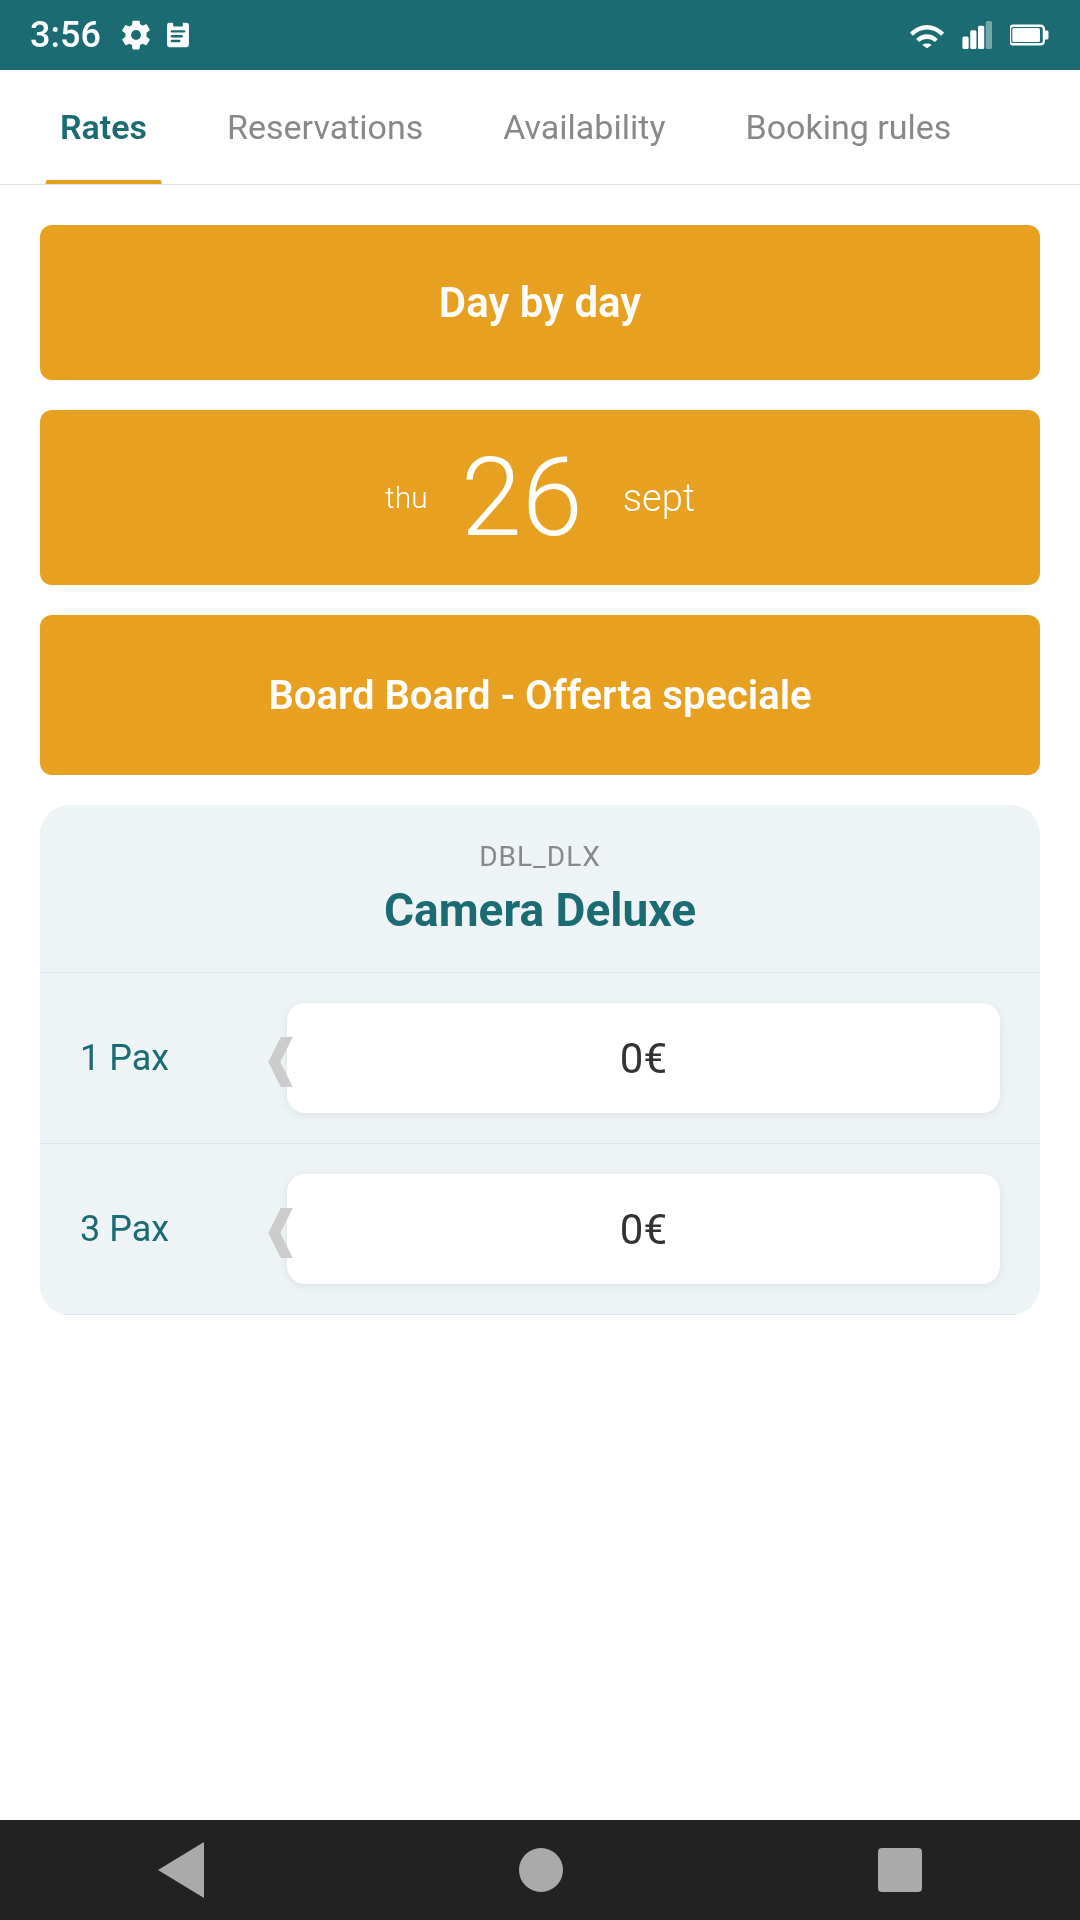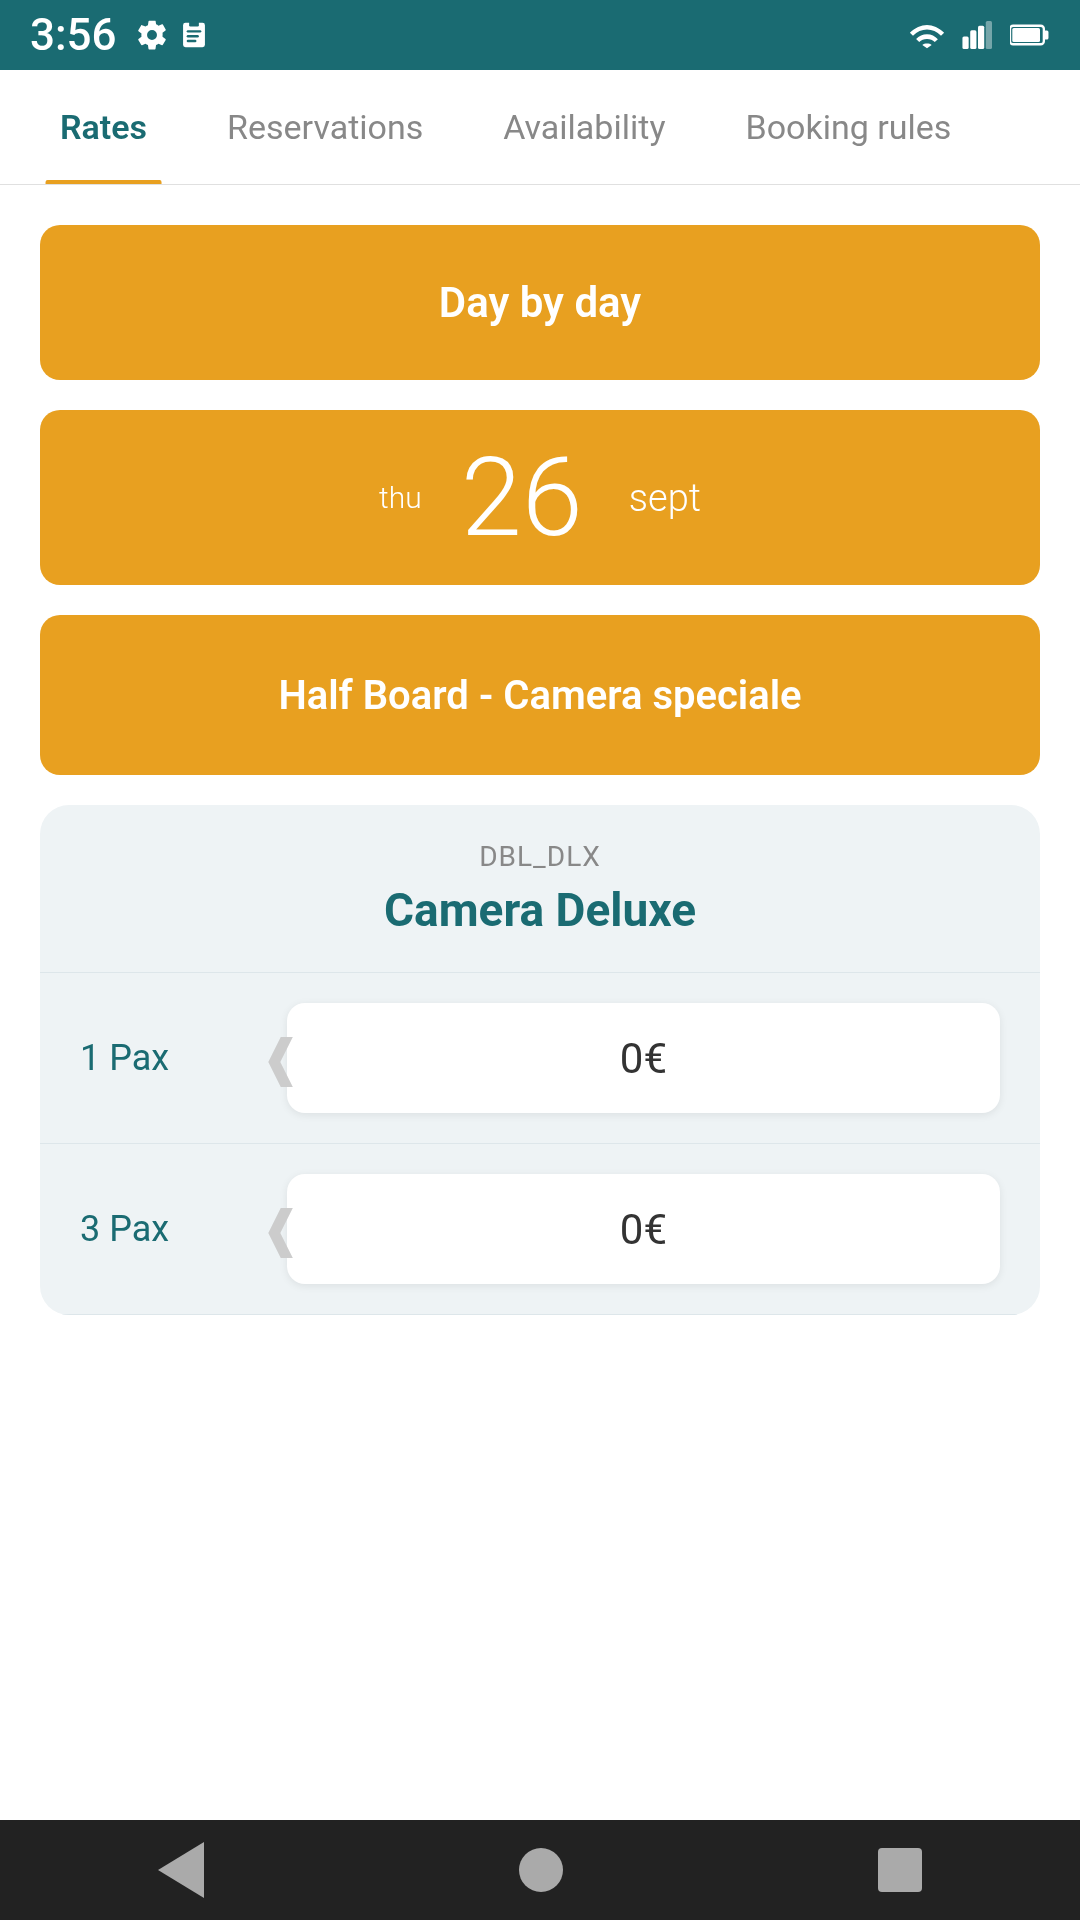--- a/index.html
+++ b/index.html
@@ -29,21 +29,21 @@
     }
 
     .status-bar-left {
       display: flex;
       align-items: center;
       gap: 18px;
     }
 
     .status-time {
       color: #ffffff;
-      font-size: 44px;
+      font-size: 36px;
       font-weight: 500;
     }
 
     .status-icons {
       display: flex;
       align-items: center;
       gap: 10px;
     }
 
     .status-bar-right {
@@ -101,21 +101,21 @@
     
     .main-content {
       padding: 40px 40px 0 40px;
       background: #ffffff;
     }
 
     
     .orange-button {
       width: 100%;
       background: #e8a020;
-      border-radius: 20px;
+      border-radius: 12px;
       display: flex;
       align-items: center;
       justify-content: center;
       color: #ffffff;
       font-weight: 600;
       cursor: pointer;
       margin-bottom: 30px;
     }
 
     .btn-day-by-day {
@@ -131,21 +131,21 @@
     .btn-date .date-day {
       font-size: 30px;
       font-weight: 300;
       margin-right: 15px;
     }
 
     .btn-date .date-number {
       font-size: 110px;
       font-weight: 300;
       line-height: 1;
-      margin: 0 24px;
+      margin: 0 18px;
     }
 
     .btn-date .date-month {
       font-size: 38px;
       font-weight: 300;
       margin-left: 22px;
     }
 
     .btn-meal-plan {
       height: 160px;
@@ -335,21 +335,21 @@
     <span>Day by day</span>
   </div>
 
   <div class="orange-button btn-date">
     <span class="date-day">thu</span>
     <span class="date-number">26</span>
     <span class="date-month">sept</span>
   </div>
 
   <div class="orange-button btn-meal-plan">
-    <span>Half Board - Camera speciale</span>
+    <span>Board Board - Offerta speciale</span>
   </div>
 
   <div class="room-card">
 
     <div class="room-card-header">
       <div class="room-code">DBL_DLX</div>
       <div class="room-name">Camera Deluxe</div>
     </div>
 
     <div class="pax-row">

